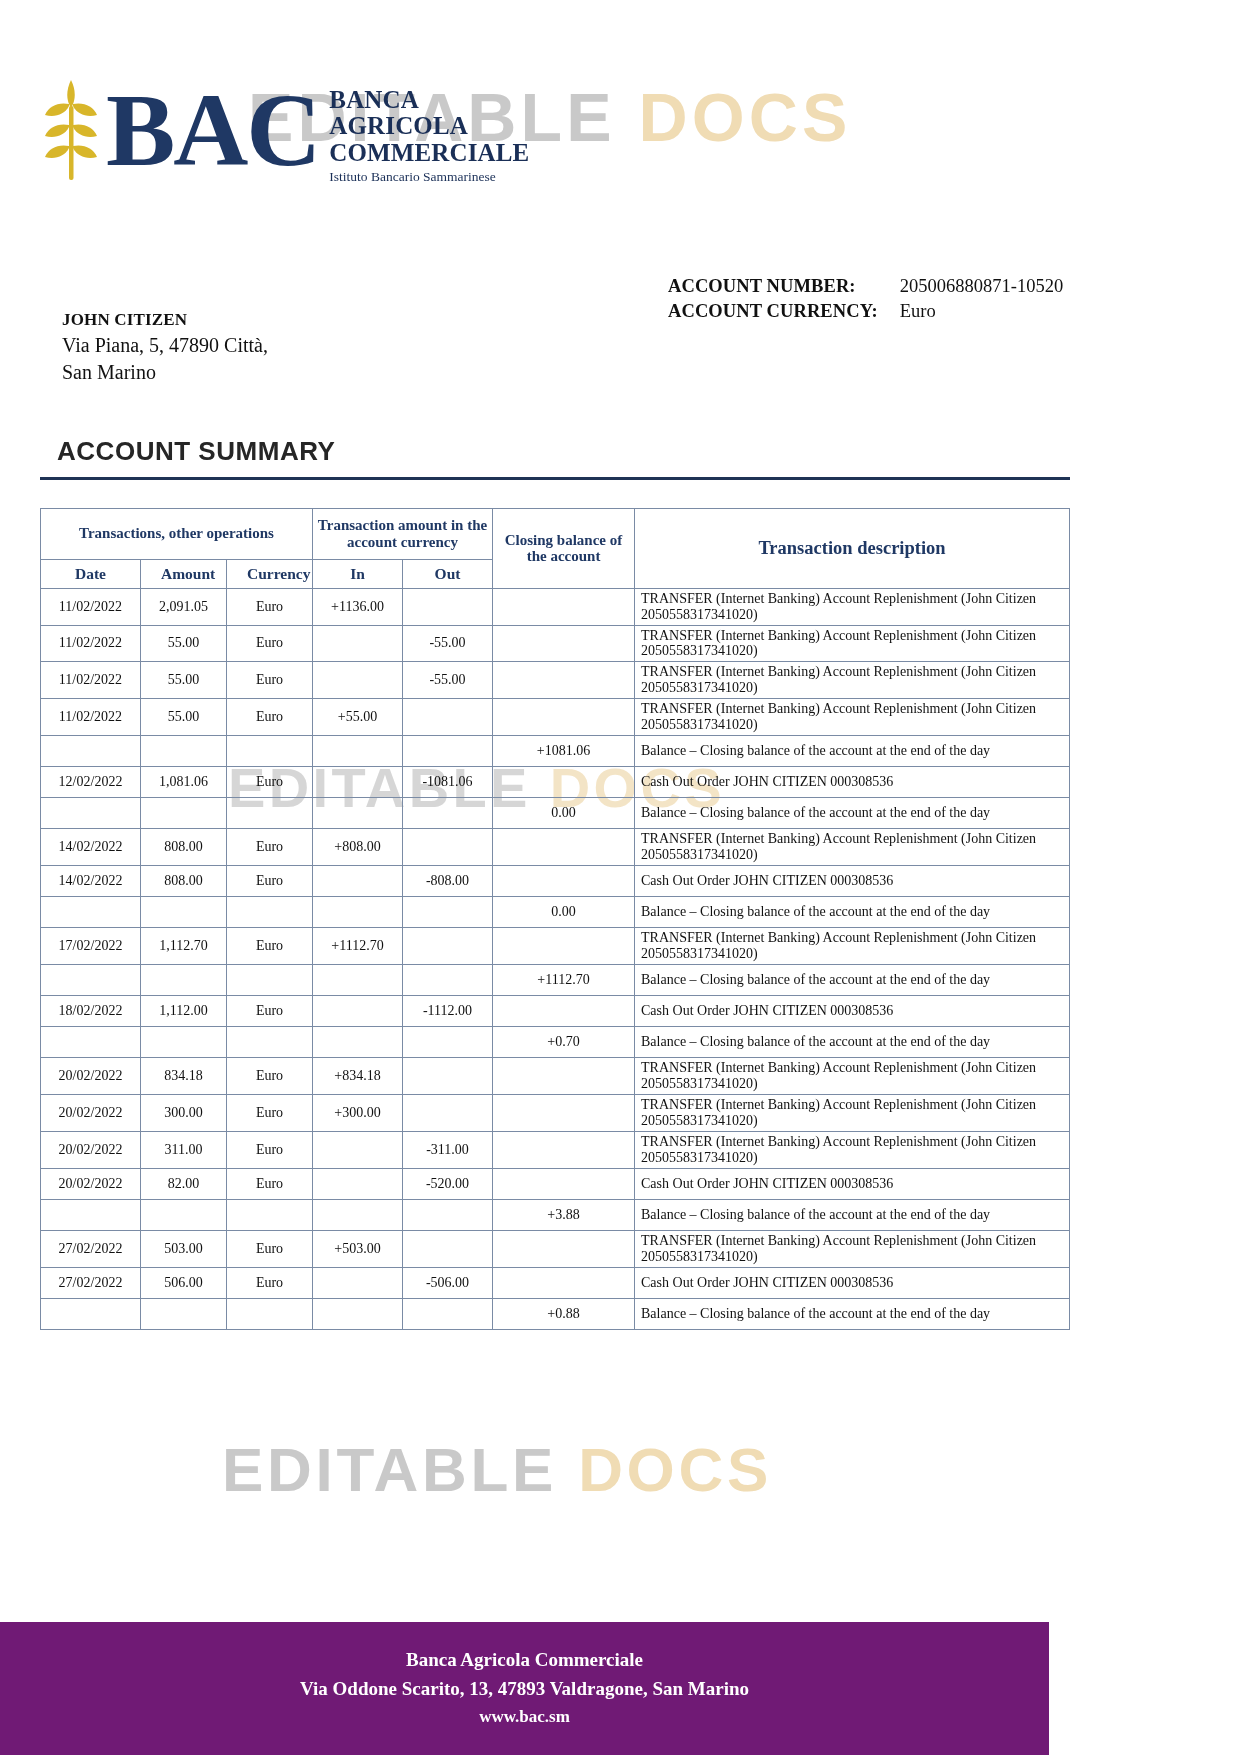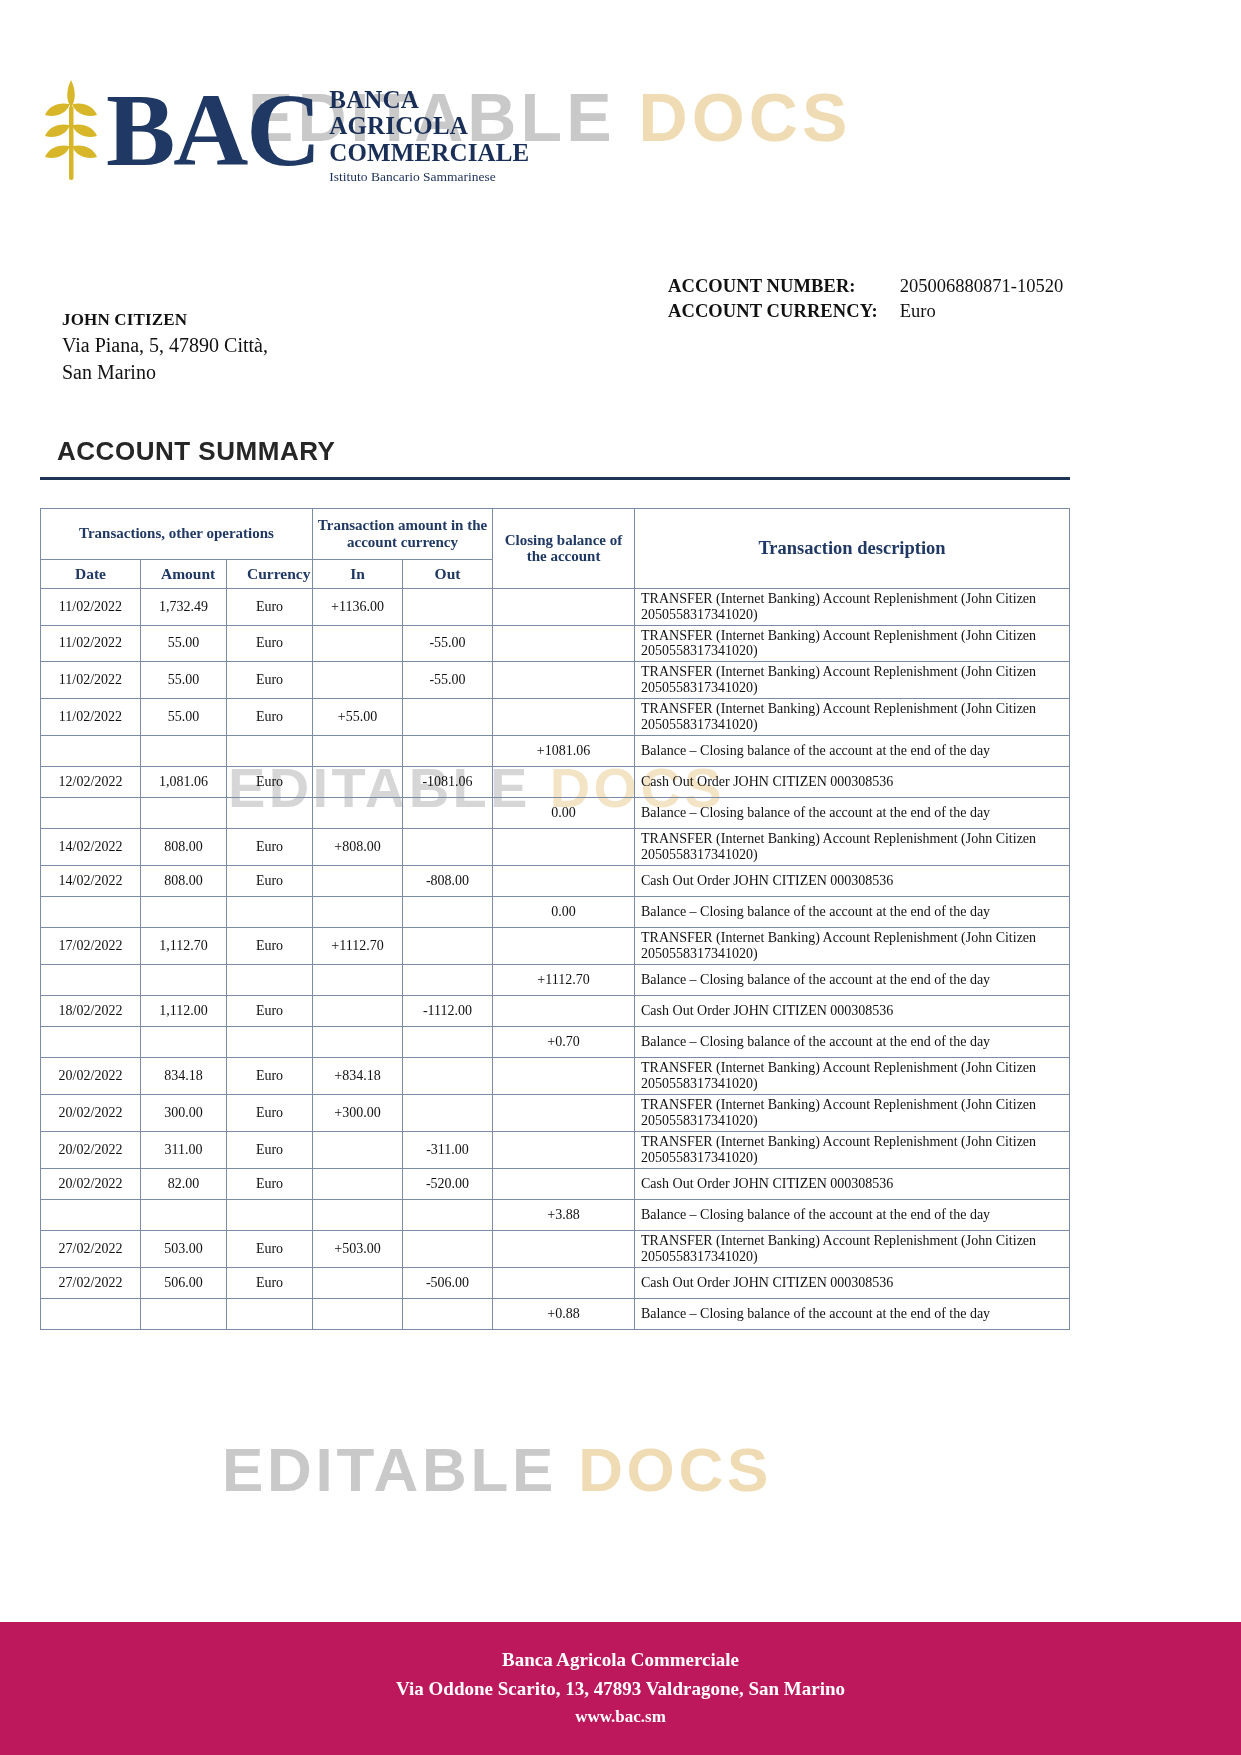--- a/index.html
+++ b/index.html
@@ -51,21 +51,21 @@
   .th-grp{font-size:15px;line-height:1.12;padding:8px 4px;}
   .th-sub{font-size:15.5px;padding:5px 20px;}
   .th-desc{font-size:18.5px;padding:6px 8px;}
   table.stmt td{color:#111;font-size:14px;height:26px;}
   td.c{text-align:center;vertical-align:middle;}
   td.desc{text-align:left;vertical-align:middle;padding:2px 6px;font-size:14.5px;line-height:1.14;}
   .col-date{width:100px;}.col-amt{width:86px;}.col-cur{width:86px;}
   .col-in{width:90px;}.col-out{width:90px;}.col-bal{width:142px;}
 
   
-  #footer{position:absolute;left:0;bottom:0;width:1241px;height:133px;background:#be185d;
+  #footer{position:absolute;left:0;bottom:0;width:1049px;height:133px;background:#701a75;
           display:flex;flex-direction:column;align-items:center;justify-content:center;}
   #footer .f1{color:#fff;font-size:19px;font-weight:700;line-height:1.5;}
   #footer .f2{color:#fff;font-size:19px;font-weight:700;line-height:1.5;}
   #footer .f3{color:#fff;font-size:17px;font-weight:700;line-height:1.6;}
 </style>
 </head>
 <body>
 
 <div class="page">
 
@@ -147,21 +147,21 @@
           <th class="th-sub">Date</th>
           <th class="th-sub">Amount</th>
           <th class="th-sub">Currency</th>
           <th class="th-sub">In</th>
           <th class="th-sub">Out</th>
         </tr>
       </thead>
       <tbody id="tbody">
           <tr>
             <td class="c">11/02/2022</td>
-            <td class="c">1,732.49</td>
+            <td class="c">2,091.05</td>
             <td class="c">Euro</td>
             <td class="c">+1136.00</td>
             <td class="c"></td>
             <td class="c"></td>
             <td class="desc">TRANSFER (Internet Banking) Account Replenishment (John Citizen 2050558317341020)</td>
           </tr>
           <tr>
             <td class="c">11/02/2022</td>
             <td class="c">55.00</td>
             <td class="c">Euro</td>

